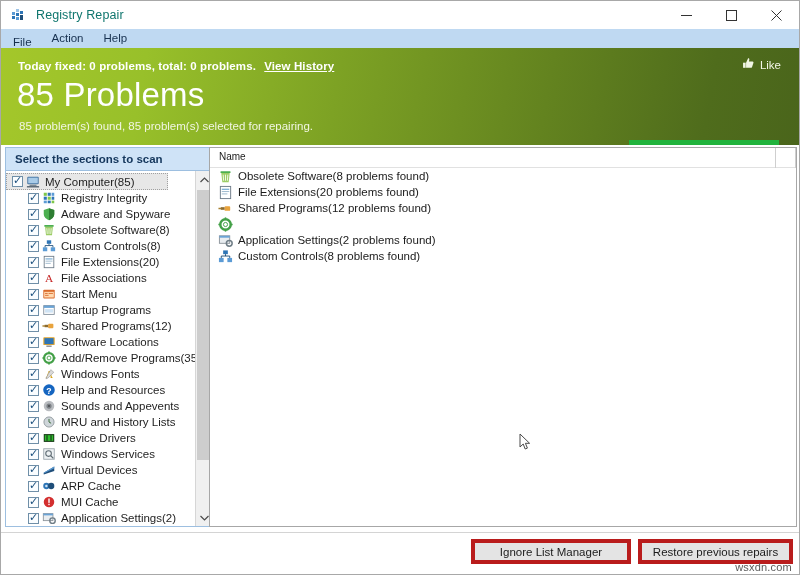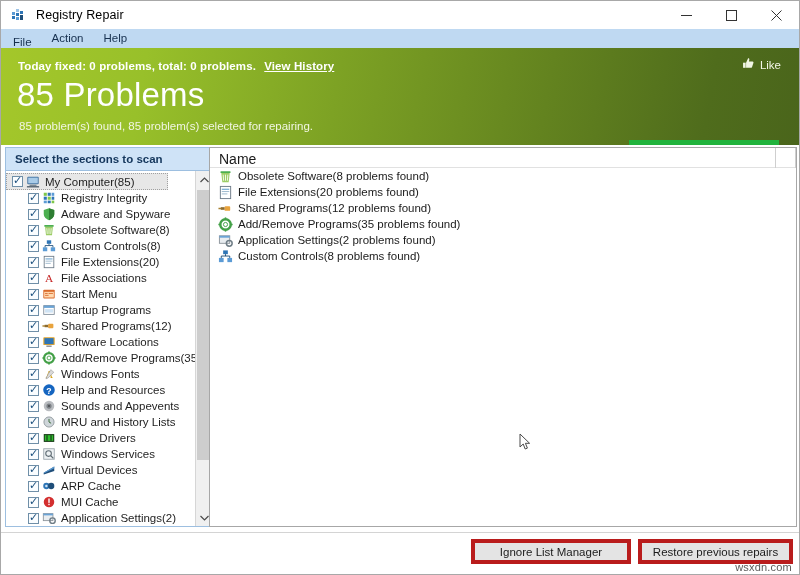--- a/index.html
+++ b/index.html
@@ -9,21 +9,21 @@
     font-size:12px;
     background:#ffffff;
     color:#1a1a1a;
     -webkit-font-smoothing:antialiased;
   }
   .window { position:relative; width:800px; height:575px; background:#fff; border:1px solid #a8a8a8; overflow:hidden; }
 
   
   .titlebar { height:28px; background:#ffffff; display:flex; align-items:center; position:relative; }
   .app-icon { width:16px; height:16px; margin-left:10px; margin-right:9px; position:relative; flex:none; }
-  .app-title { font-size:12.5px; color:#000000; letter-spacing:.1px; }
+  .app-title { font-size:12.5px; color:#0f766e; letter-spacing:.1px; }
   .wincontrols { position:absolute; right:0; top:0; height:28px; display:flex; }
   .wc { width:45px; height:28px; display:flex; align-items:center; justify-content:center; color:#333; font-size:12px; }
 
   
   .menubar { height:19px; background:#bfd9f2; display:flex; align-items:center; padding-left:8px; gap:0; }
   .menu-item { font-size:11.5px; color:#16304f; padding:0 10px; line-height:19px; }
   .menu-item:first-child { padding-left:4px;margin-top:8px; }
 
   
   .banner {
@@ -69,21 +69,21 @@
 
   
   .sb { position:absolute; right:0; top:0; width:17px; height:355px; background:#f0f0f0; border-left:1px solid #d6d6d6; }
   .sb-up, .sb-dn { position:absolute; left:0; width:17px; height:17px; display:flex; align-items:center; justify-content:center; color:#5a5a5a; font-size:9px; }
   .sb-up { top:0; } .sb-dn { bottom:0; }
   .sb-thumb { position:absolute; left:1px; top:19px; width:15px; height:270px; background:#cdcdcd; }
 
   
   .listpanel { position:absolute; left:208px; top:2px; width:588px; height:380px; border:1px solid #a7a7a7; background:#ffffff; }
   .list-hd { height:20px; border-bottom:1px solid #e1e1e1; position:relative; background:#fff; }
-  .list-hd .col { position:absolute; left:9px; top:3px; font-size:14px; color:#1b1b1b; }
+  .list-hd .col { position:absolute; left:9px; top:3px; font-size:10px; color:#1b1b1b; }
   .list-hd .divider { position:absolute; right:20px; top:0; width:1px; height:20px; background:#cfcfcf; }
   .list-hd .divider2 { position:absolute; right:0; top:0; width:1px; height:20px; background:#cfcfcf; }
   .lrow { height:16px; display:flex; align-items:center; padding-left:8px; font-size:11.5px; color:#1b1b1b; white-space:nowrap; }
   .lrow .ic { width:15px; height:15px; margin-right:5px; }
 
   
   .cursor { position:absolute; left:518px; top:288px; width:12px; height:19px; pointer-events:none; }
 
   
   .footer { position:absolute; left:0; top:531px; width:800px; height:44px; background:#ffffff; border-top:1px solid #d4d4d4; }
@@ -507,21 +507,20 @@
         <span class="ic">
           <svg width="15" height="15" viewBox="0 0 16 16">
             <circle cx="8" cy="8" r="5.6" fill="none" stroke="#43a047" stroke-width="2.6"></circle>
             <circle cx="8" cy="8" r="2.2" fill="#ffffff" stroke="#43a047" stroke-width="1"></circle>
             <rect x="7.2" y="0.4" width="1.6" height="3" fill="#43a047"></rect>
             <rect x="7.2" y="12.6" width="1.6" height="3" fill="#43a047"></rect>
             <rect x="0.4" y="7.2" width="3" height="1.6" fill="#43a047"></rect>
             <rect x="12.6" y="7.2" width="3" height="1.6" fill="#43a047"></rect>
           </svg>
         </span>
-        <span>Add/Remove Programs(35 problems found)</span>
       </div>
 
       <div class="lrow">
         <span class="ic">
           <svg width="15" height="15" viewBox="0 0 16 16">
             <rect x="1.5" y="3" width="11" height="8" fill="#e9edf0" stroke="#8c949b"></rect>
             <rect x="1.5" y="3" width="11" height="2" fill="#6aa3d5"></rect>
             <circle cx="12" cy="11" r="3.1" fill="none" stroke="#6f7d86" stroke-width="1.6"></circle>
           </svg>
         </span>

